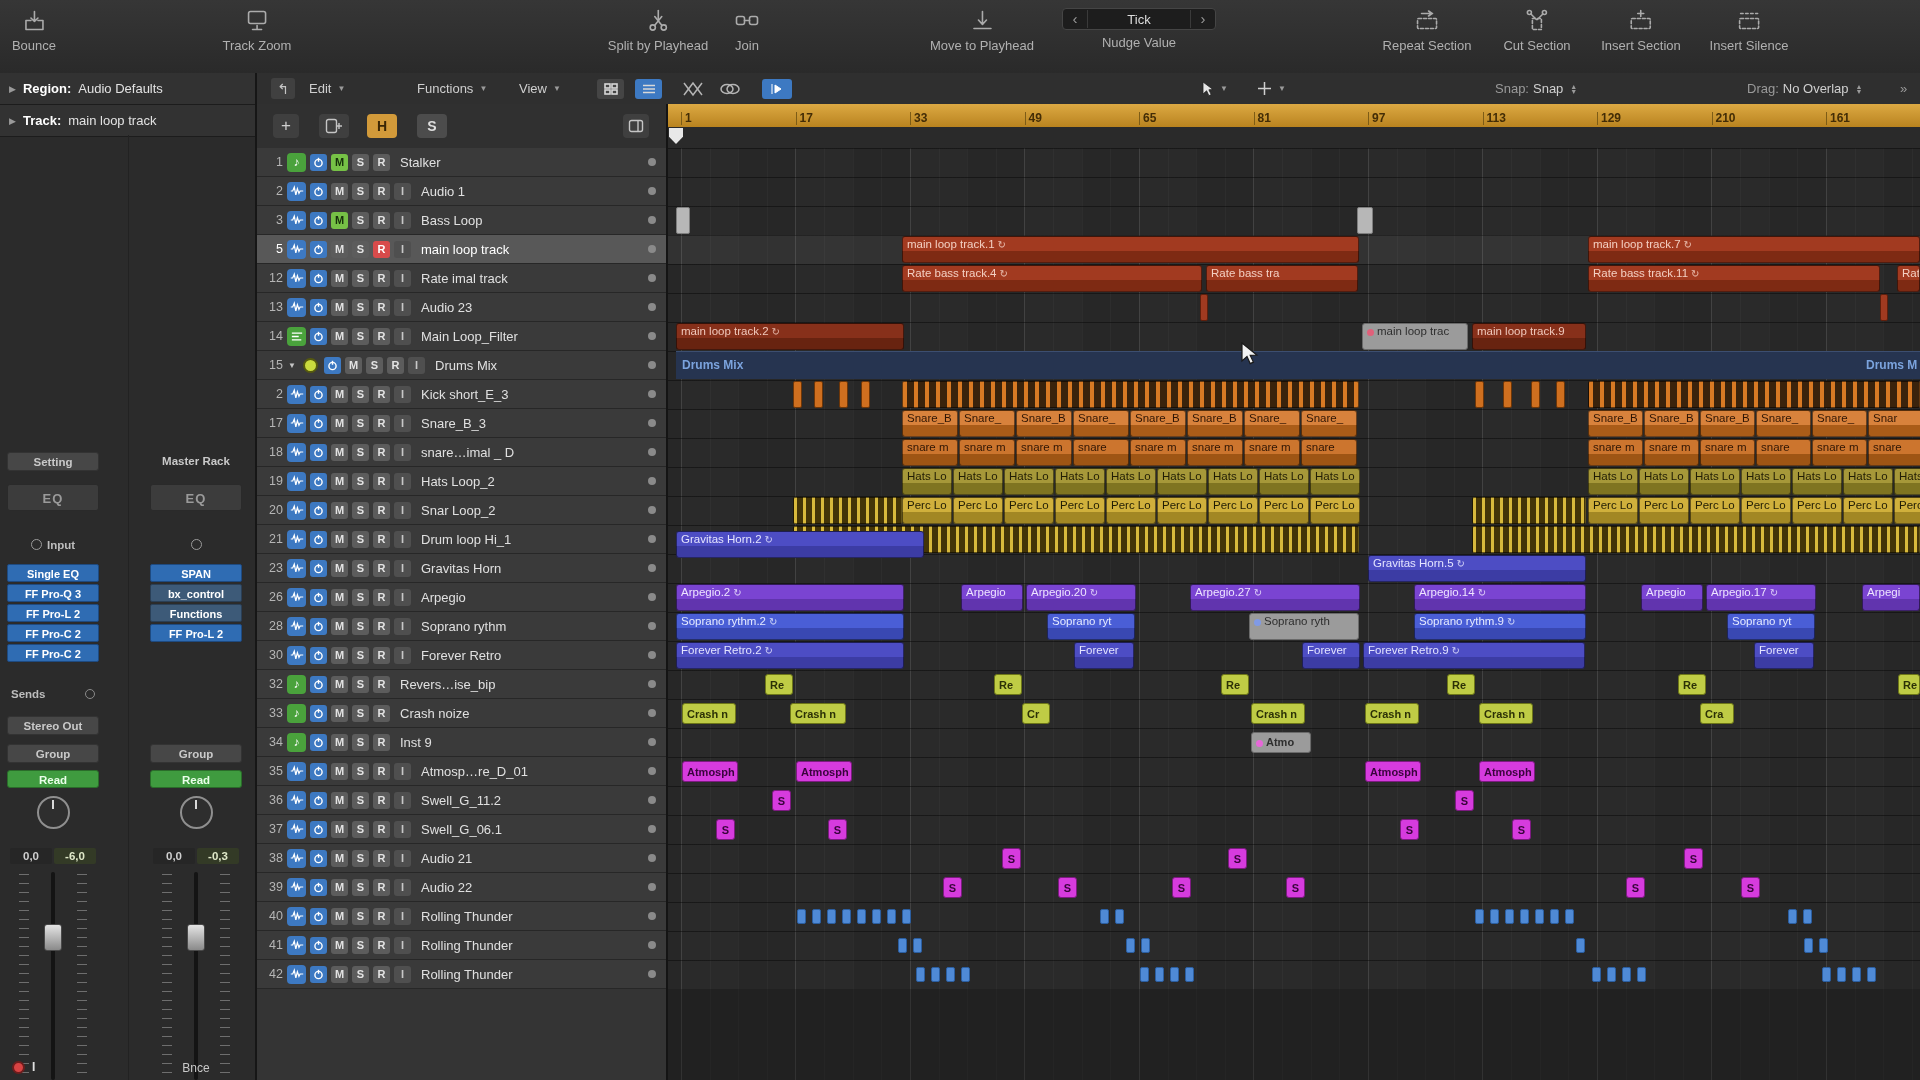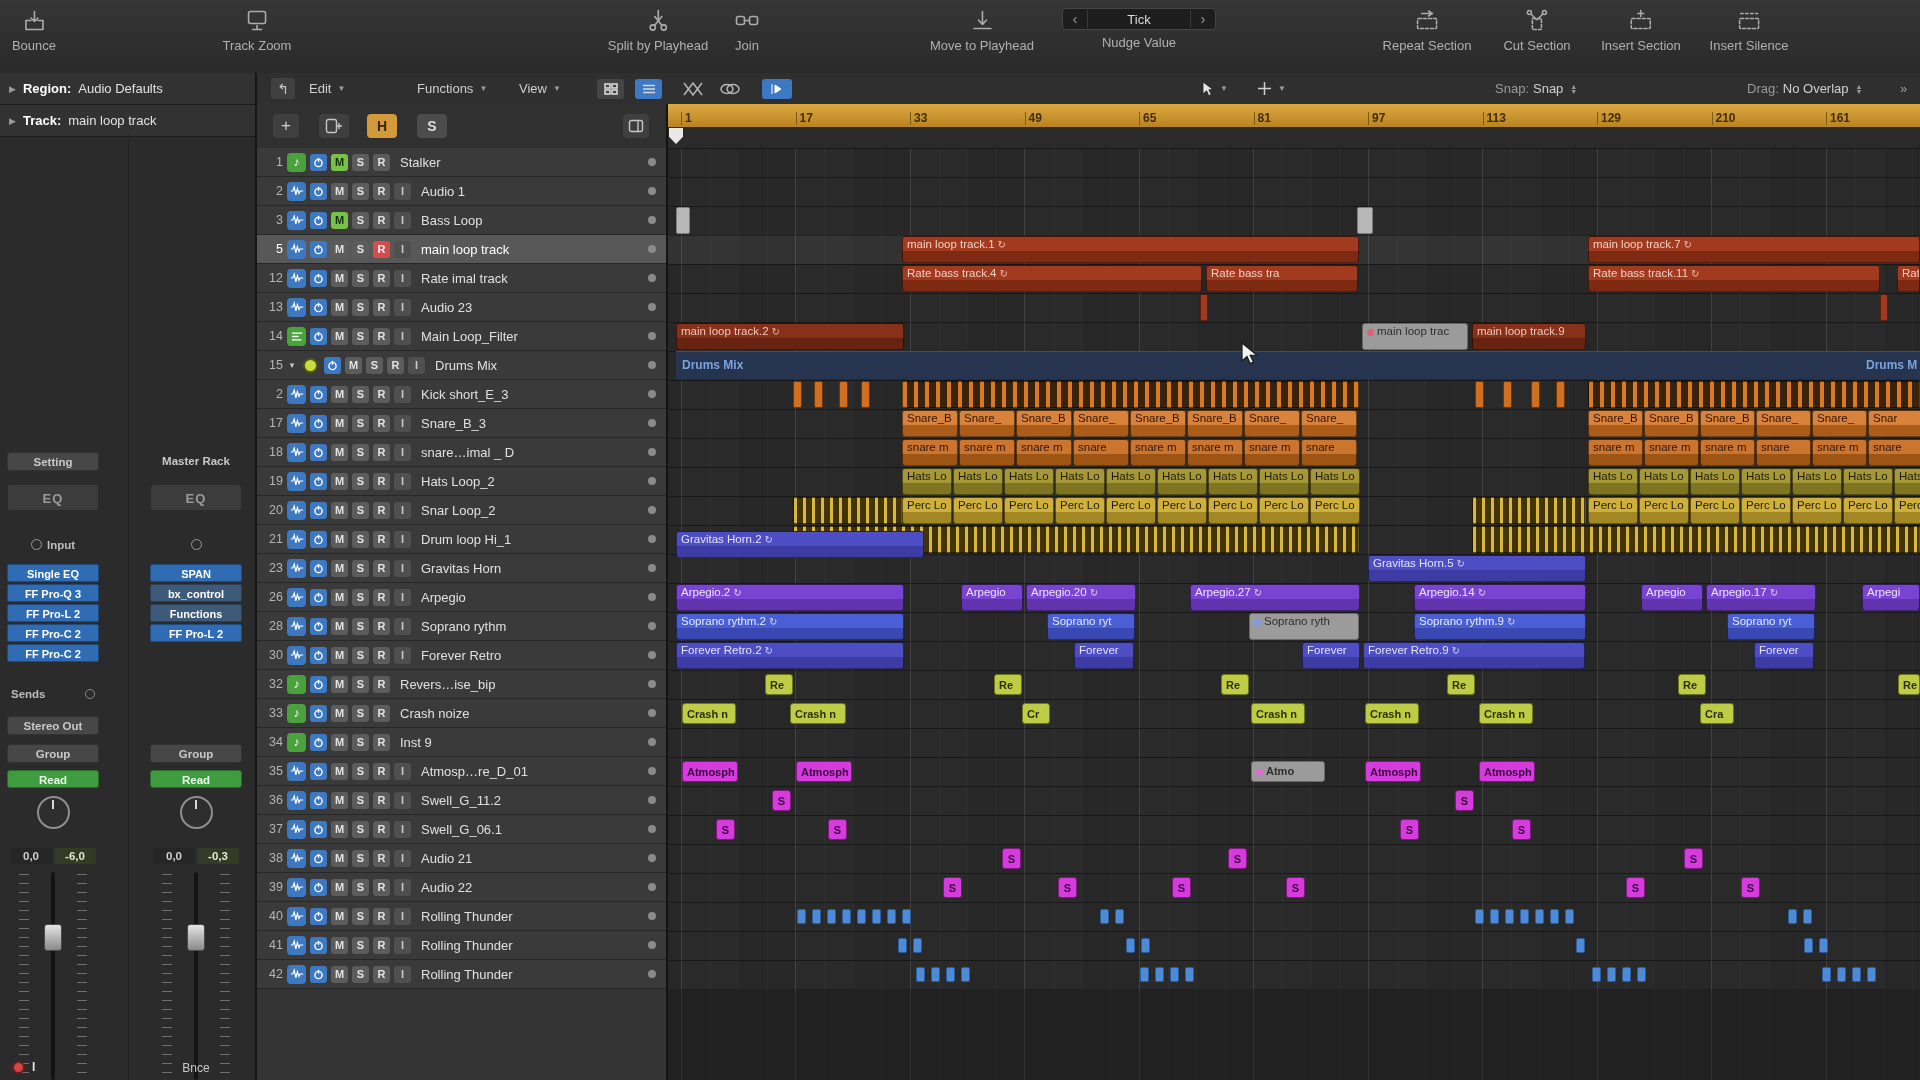--- a/index.html
+++ b/index.html
@@ -1129,21 +1129,21 @@
         <div class="region chip chip-crash" style="left:1230px;top:570px;width:22px">Re</div>
         <div class="region chip chip-crash" style="left:14px;top:599px;width:54px">Crash n</div>
         <div class="region chip chip-crash" style="left:122px;top:599px;width:56px">Crash n</div>
         <div class="region chip chip-crash" style="left:354px;top:599px;width:28px">Cr</div>
         <div class="region chip chip-crash" style="left:583px;top:599px;width:54px">Crash n</div>
         <div class="region chip chip-crash" style="left:697px;top:599px;width:54px">Crash n</div>
         <div class="region chip chip-crash" style="left:811px;top:599px;width:54px">Crash n</div>
         <div class="region chip chip-crash" style="left:1032px;top:599px;width:34px">Cra</div>
         <div class="region chip chip-magenta" style="left:14px;top:657px;width:56px">Atmosph</div>
         <div class="region chip chip-magenta" style="left:128px;top:657px;width:56px">Atmosph</div>
-        <div class="region mutedr small" style="left:583px;top:657px;width:74px"><span class="mdot" style="background:#e668d8"></span><span>Atmo</span></div>
+        <div class="region mutedr small" style="left:583px;top:628px;width:60px"><span class="mdot" style="background:#e668d8"></span><span>Atmo</span></div>
         <div class="region chip chip-magenta" style="left:697px;top:657px;width:56px">Atmosph</div>
         <div class="region chip chip-magenta" style="left:811px;top:657px;width:56px">Atmosph</div>
         <div class="region chip chip-magenta s-chip" style="left:104px;top:686px;width:19px">S</div>
         <div class="region chip chip-magenta s-chip" style="left:787px;top:686px;width:19px">S</div>
         <div class="region chip chip-magenta s-chip" style="left:48px;top:715px;width:19px">S</div>
         <div class="region chip chip-magenta s-chip" style="left:160px;top:715px;width:19px">S</div>
         <div class="region chip chip-magenta s-chip" style="left:732px;top:715px;width:19px">S</div>
         <div class="region chip chip-magenta s-chip" style="left:844px;top:715px;width:19px">S</div>
         <div class="region chip chip-magenta s-chip" style="left:334px;top:744px;width:19px">S</div>
         <div class="region chip chip-magenta s-chip" style="left:560px;top:744px;width:19px">S</div>

